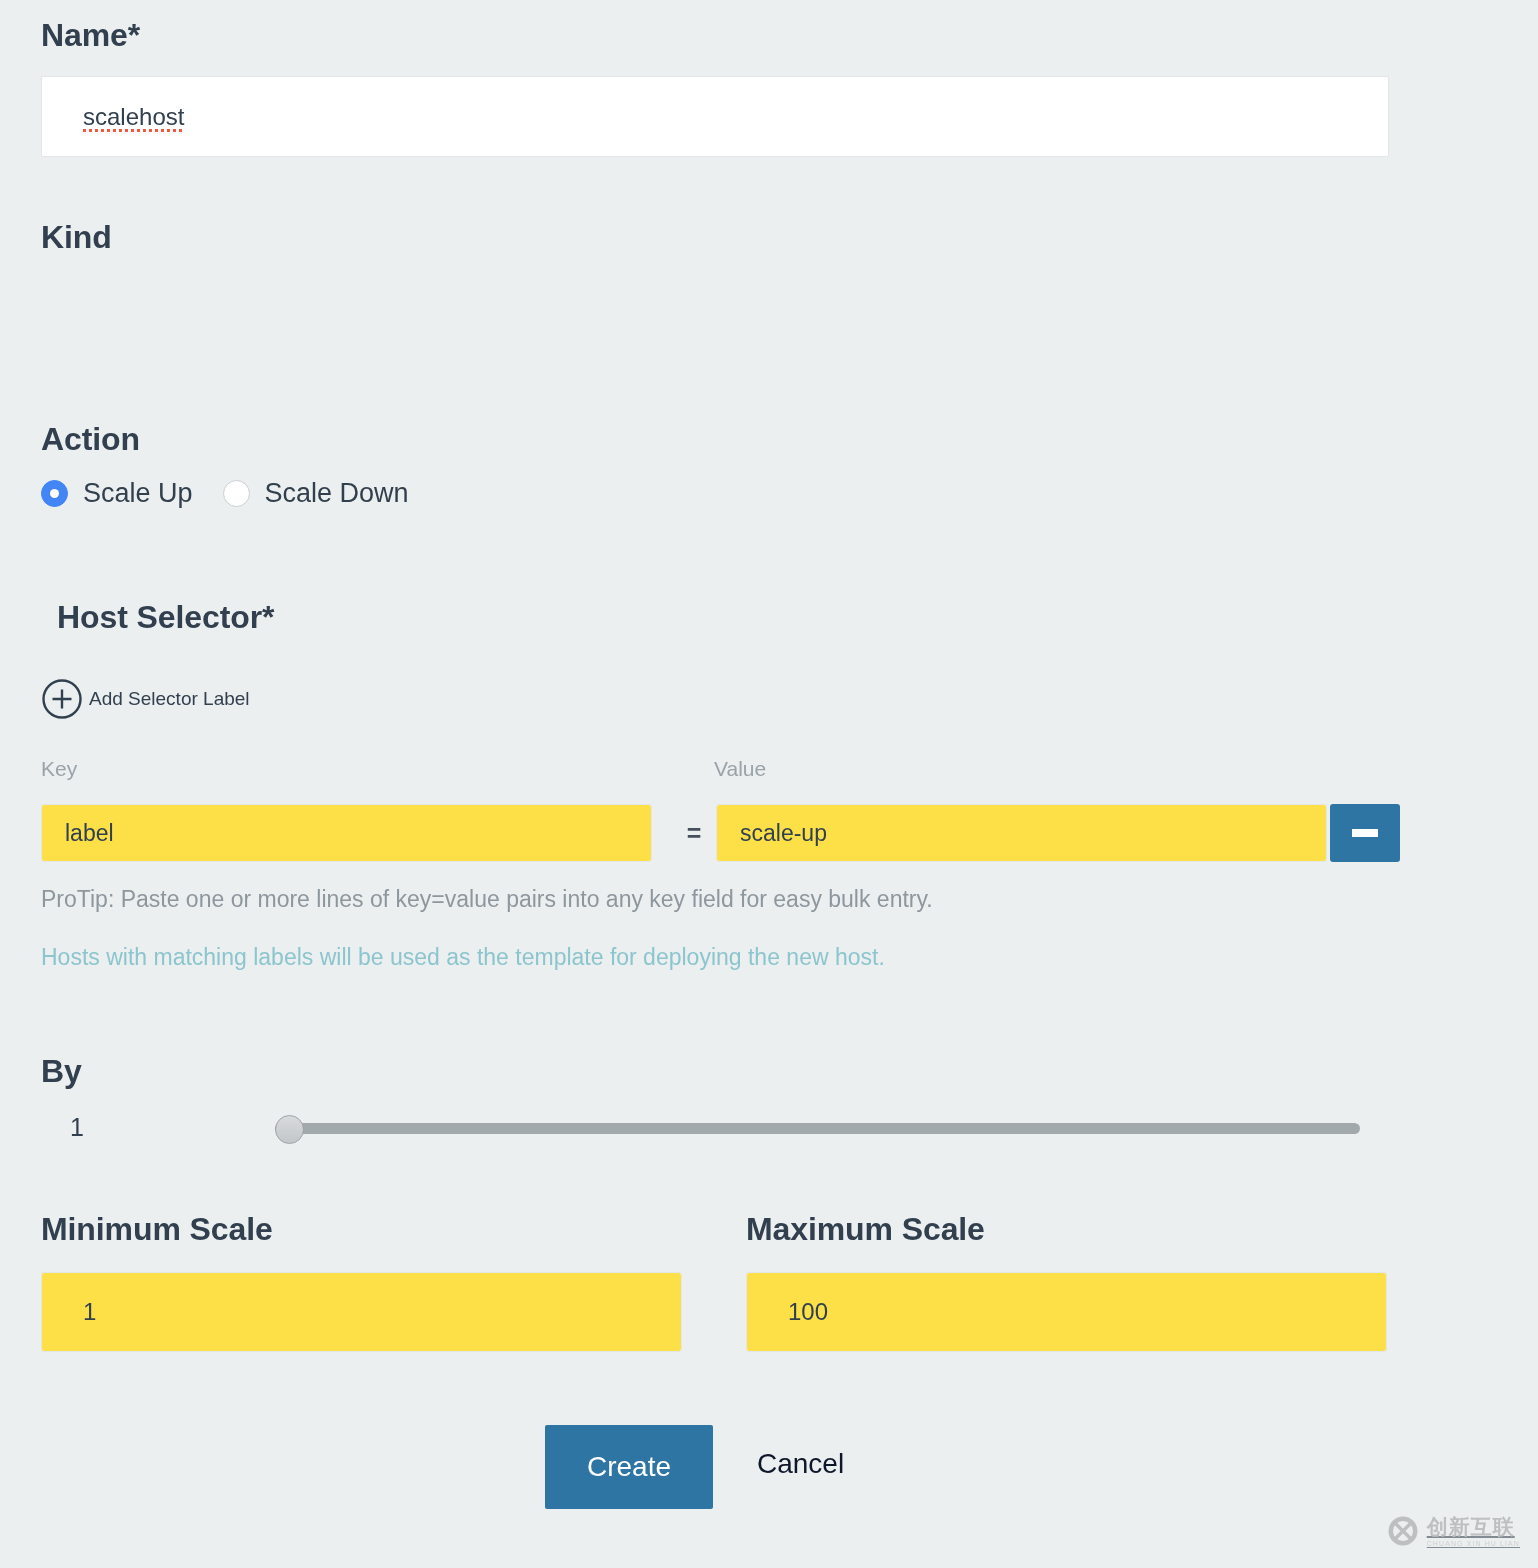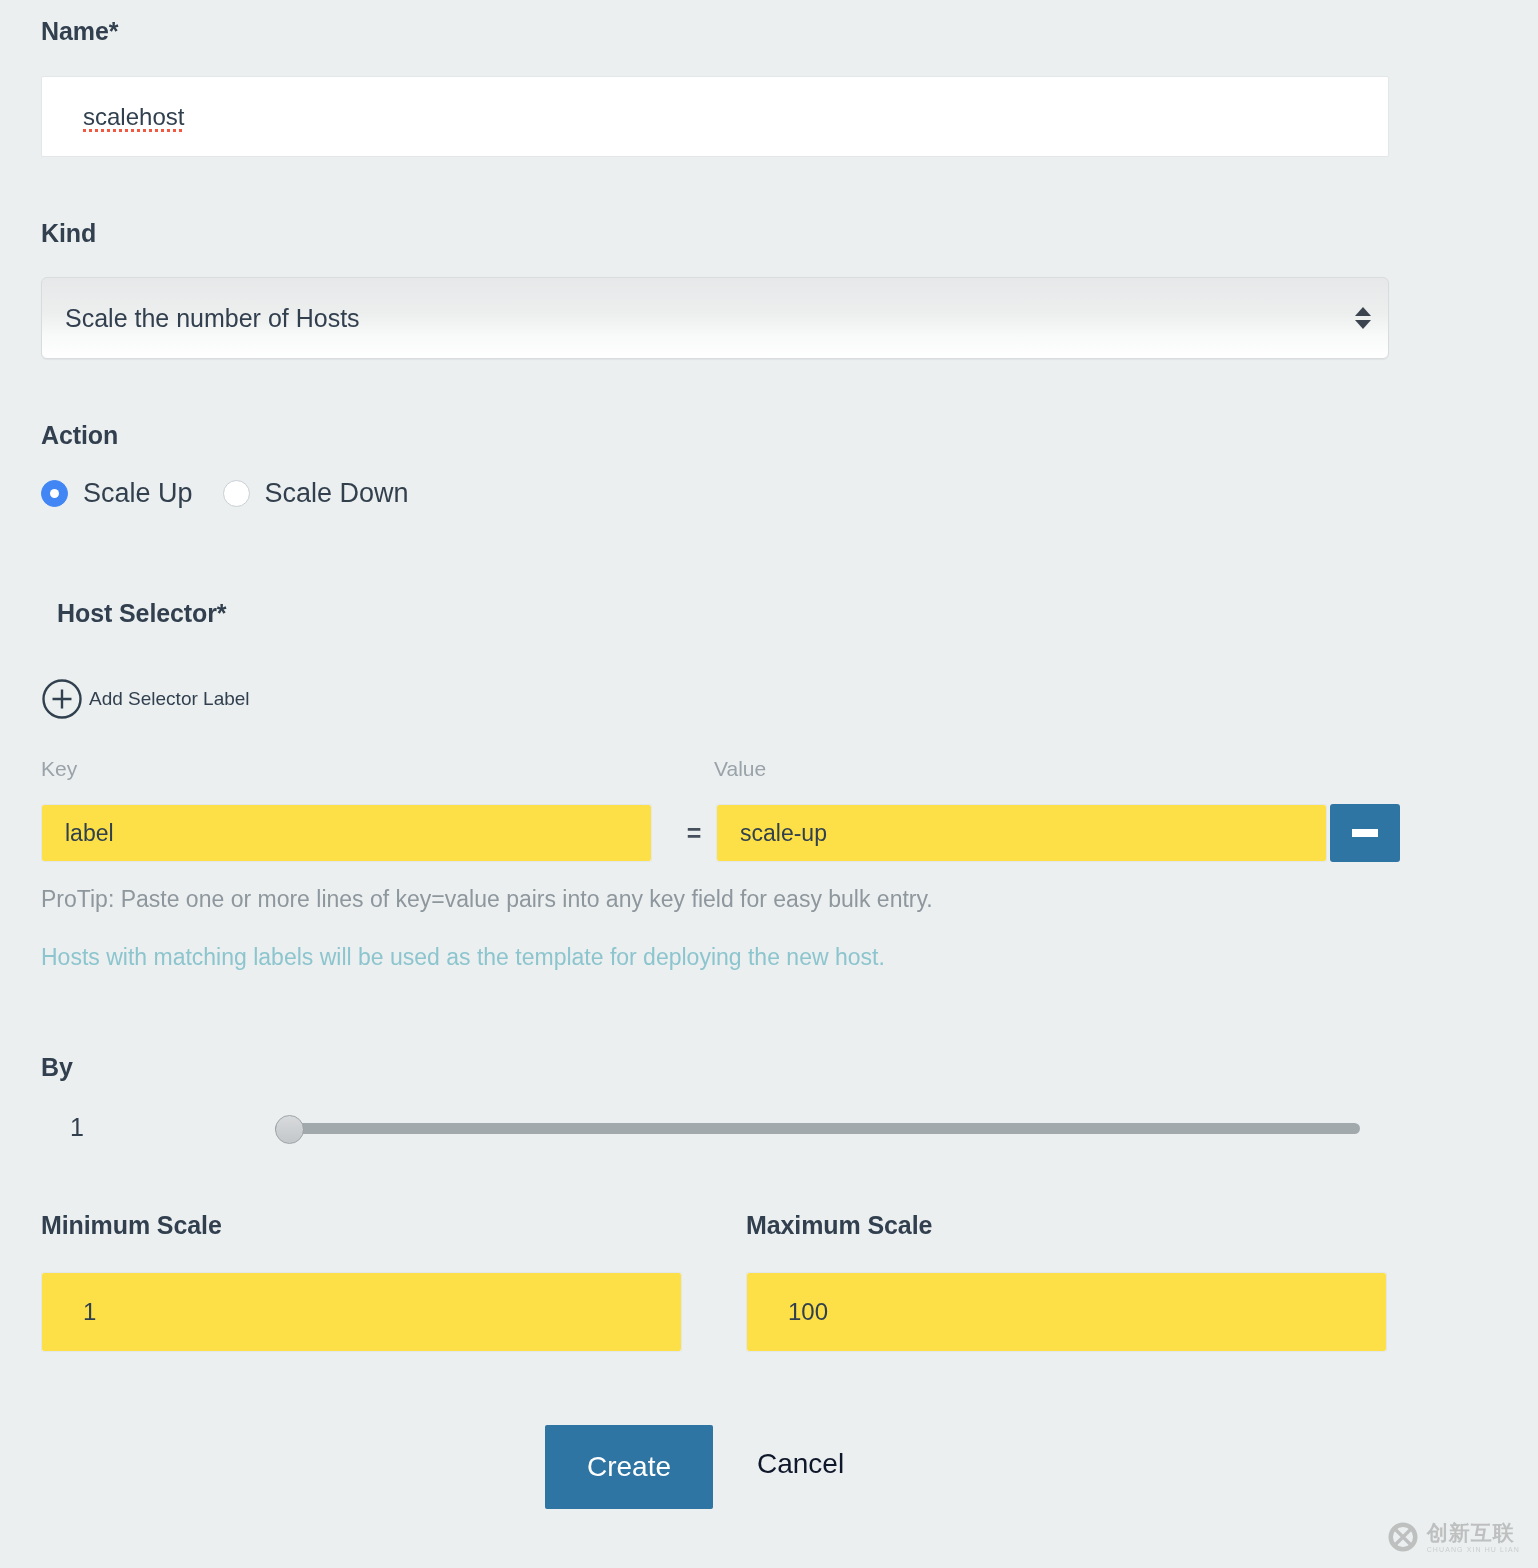--- a/index.html
+++ b/index.html
@@ -21,21 +21,21 @@
   .form-root {
     position: absolute;
     left: 0; top: 0;
     width: 1538px;
     height: 1568px;
     padding: 0;
   }
 
   
   .field-label {
-    font-size: 25px;
+    font-size: 32px;
     font-weight: bold;
     color: #313f4e;
     letter-spacing: -0.1px;
   }
 
   
   .text-input {
     display: block;
     background: #fde047;
     border: 1px solid #e4e7ea;
@@ -243,23 +243,24 @@
   #cancel-button {
     position: absolute; left: 757px; top: 1448px;
     background: none; border: none;
     color: #0f172a; font-size: 28px;
     font-family: "Liberation Sans", sans-serif;
     cursor: pointer; padding: 0;
   }
 
   
   #watermark {
-    position: absolute; right: 18px; bottom: 14px;
+    position: absolute; right: 18px; bottom: 20px;
     display: flex; align-items: center; gap: 7px;
     opacity: 0.55;
+    text-decoration: underline;
   }
   #watermark-logo-icon { width: 34px; height: 34px; flex: none; }
   #watermark-text-group { display: flex; flex-direction: column; line-height: 1; }
   #watermark-title {
     font-size: 21px; color: #9a9a9a; font-weight: bold; letter-spacing: 1px;
   }
   #watermark-sub {
     font-size: 7px; color: #b2b2b2; letter-spacing: 1.1px; margin-top: 3px;
   }
 </style>
@@ -269,27 +270,20 @@
 <div class="form-root">
 
   <div class="field-label" id="name-label">Name*</div>
 
   <div id="name-input-wrap">
     <input class="text-input" id="name-input" type="text" value="scalehost" style="">
   </div>
 
   <div class="field-label" id="kind-label">Kind</div>
 
-  <div id="kind-select-wrap">
-    <span id="kind-select-value">Scale the number of Hosts</span>
-    <span id="kind-select-arrows">
-      <span class="tri-up"></span>
-      <span class="tri-down"></span>
-    </span>
-  </div>
 
   <div class="field-label" id="action-label">Action</div>
 
   <div id="action-row">
     <label class="radio-opt" id="radio-scale-up-opt">
       <span class="radio-dot on"></span>
       <span class="radio-text">Scale Up</span>
     </label>
 
     <label class="radio-opt" id="radio-scale-down-opt">

